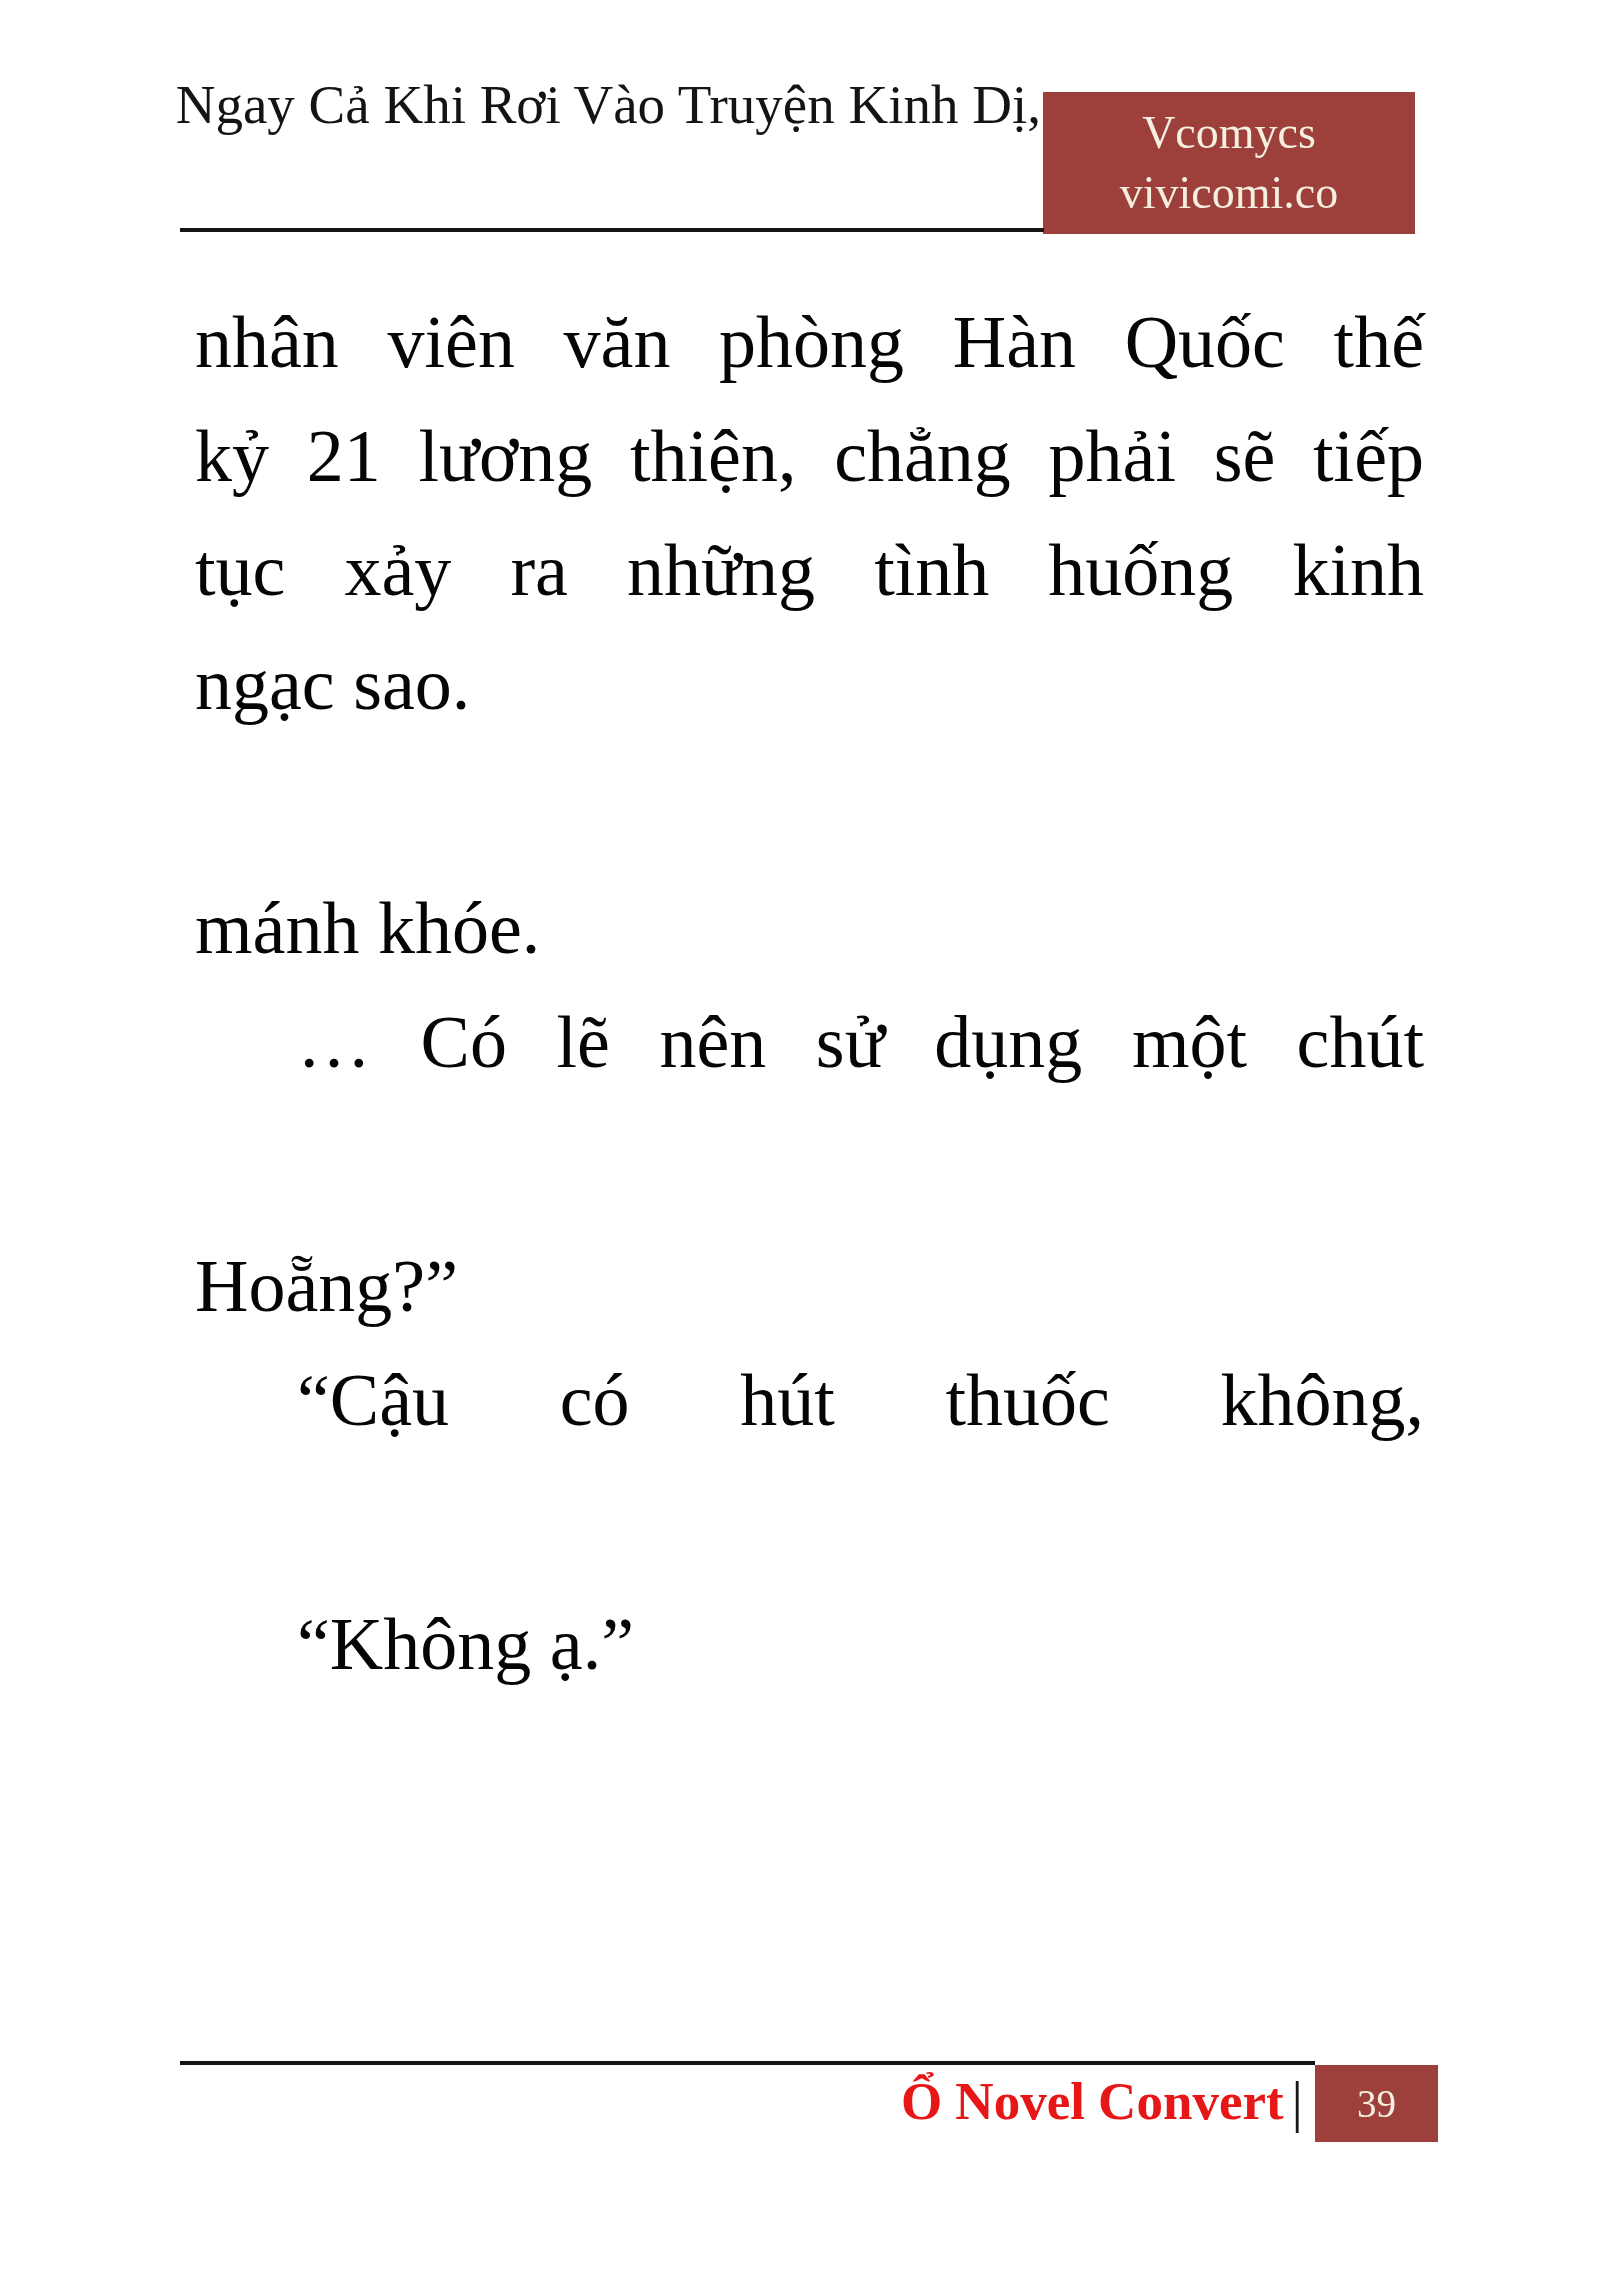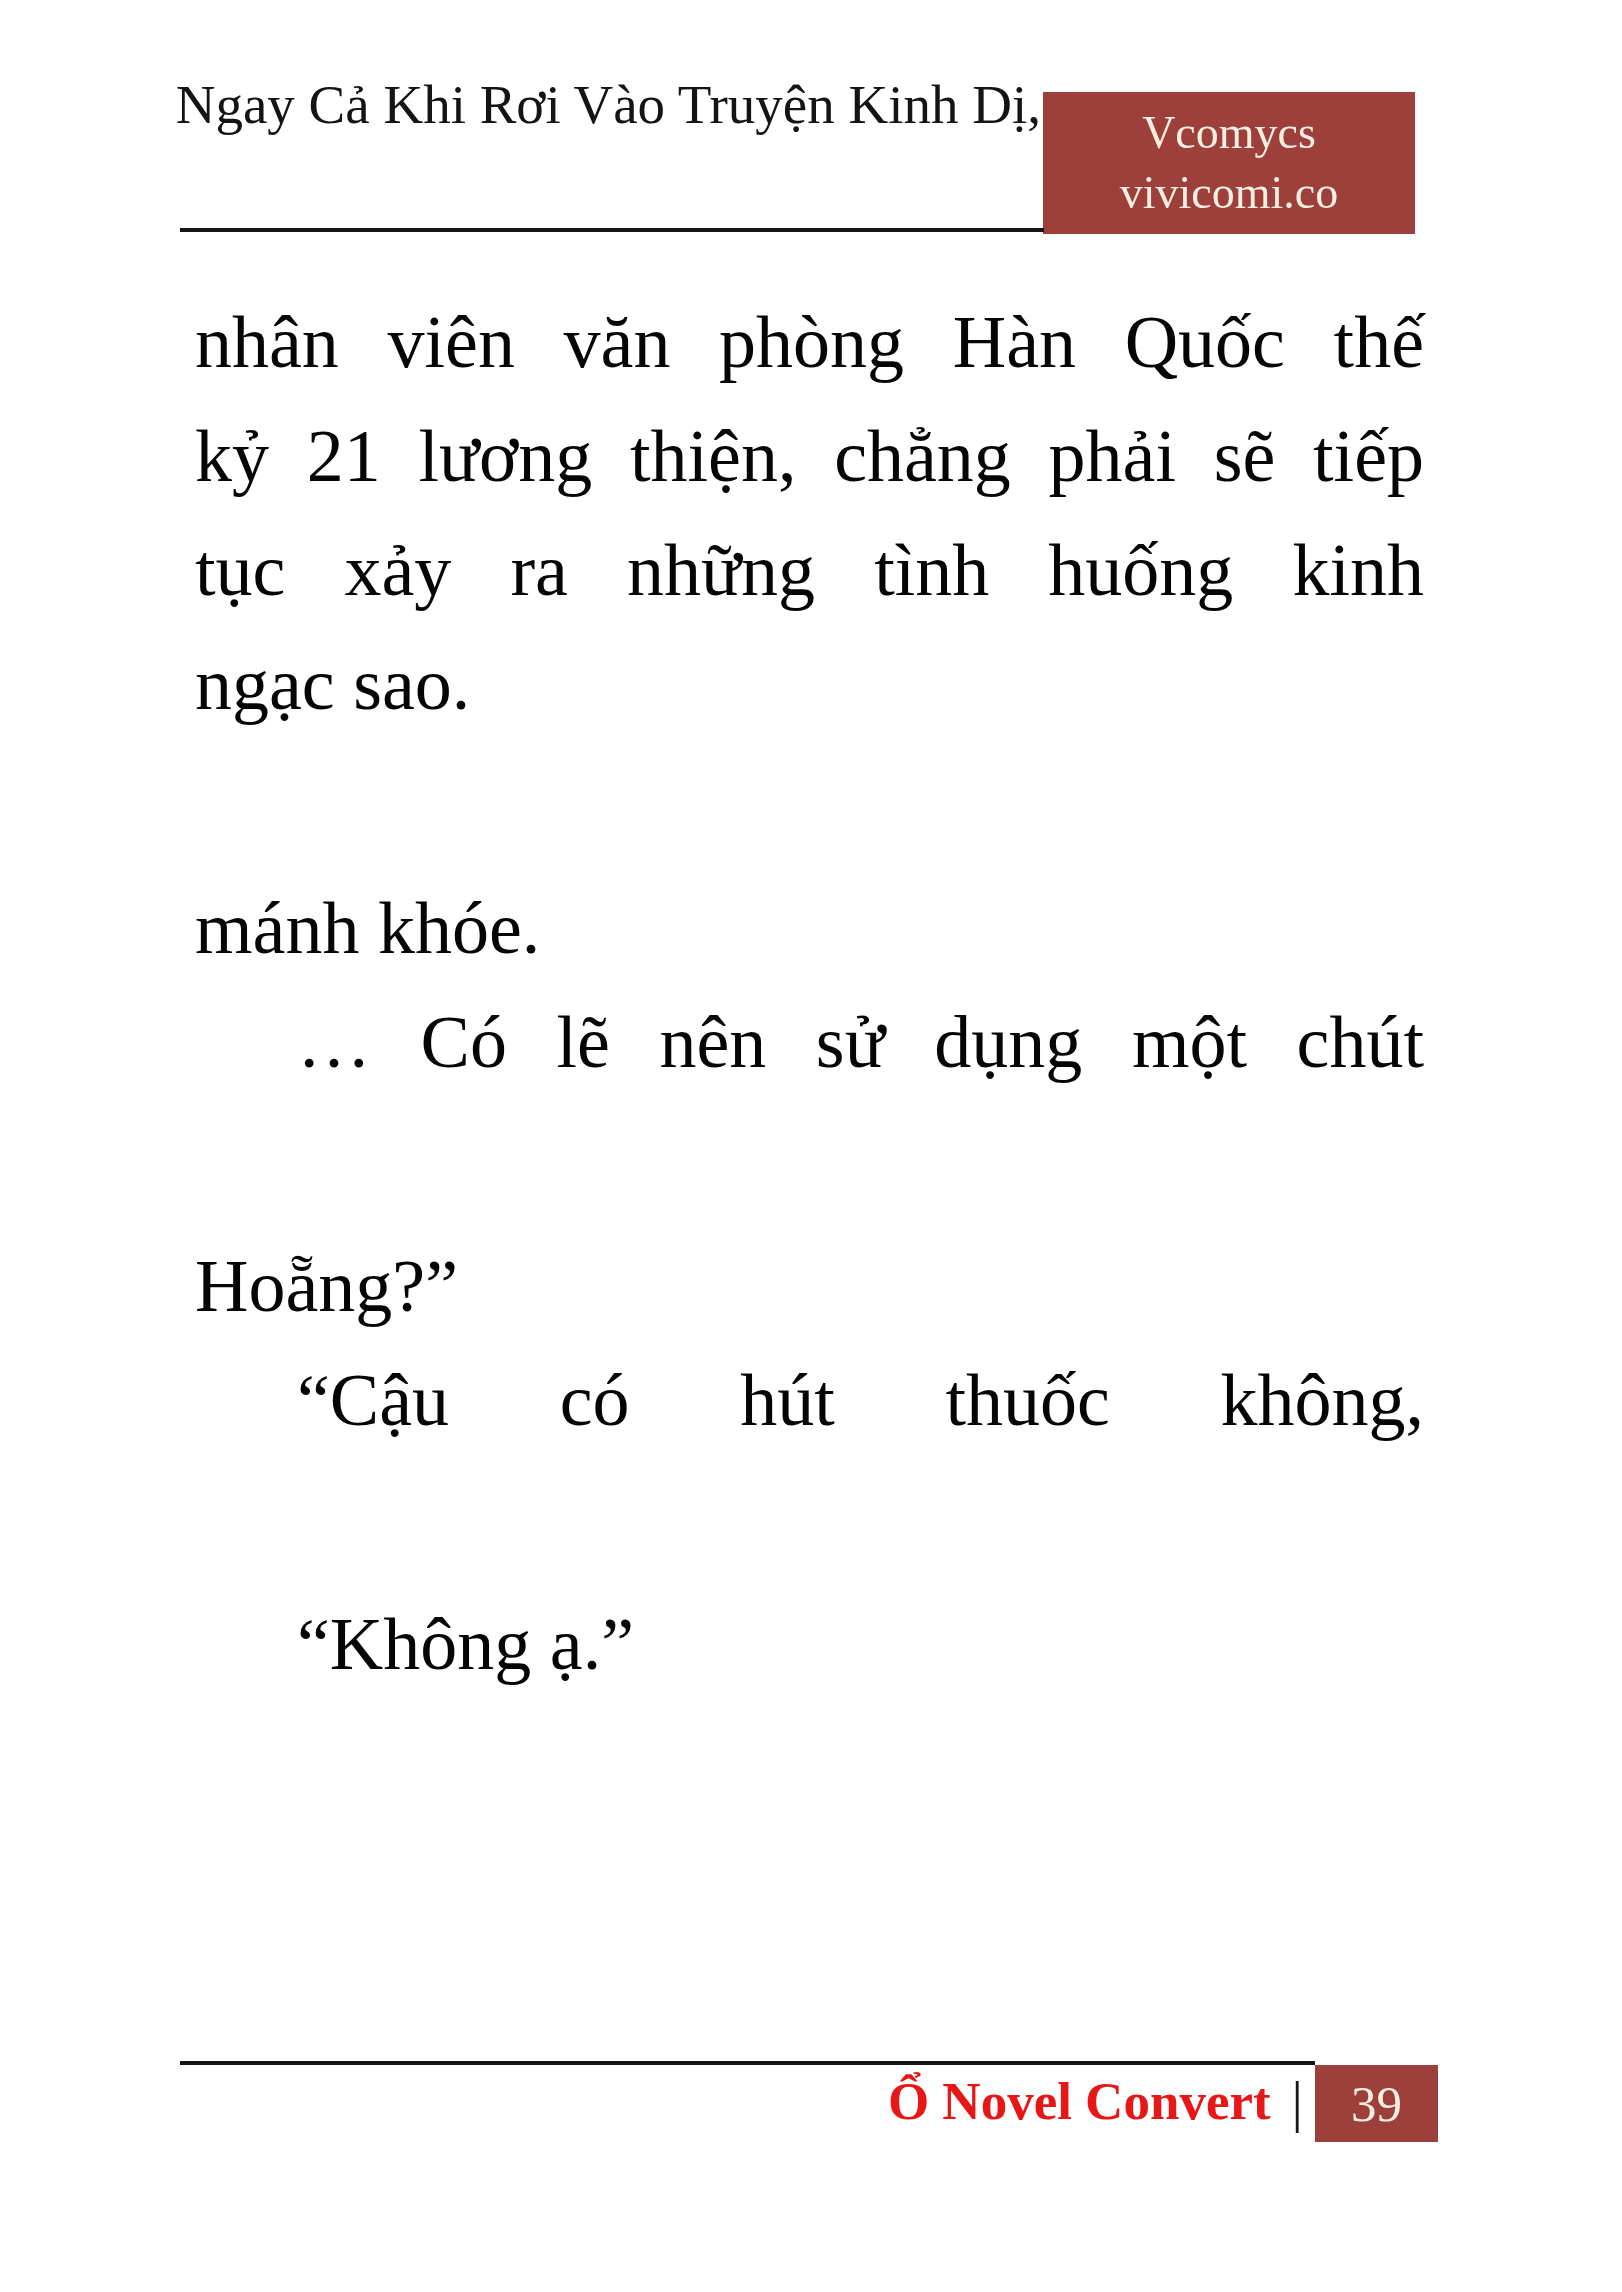--- a/index.html
+++ b/index.html
@@ -50,31 +50,31 @@
   .line{text-align:justify;text-align-last:justify;}
   .line.first{text-indent:102px;}
   .line.last{text-align-last:left;}
   
   .footer-rule{
     position:absolute;left:180px;top:2061px;width:1135px;height:3.9px;
     background:var(--rule-color);
   }
   .footer-row{
     position:absolute;left:180px;top:2066px;width:1123px;
-    display:flex;justify-content:flex-end;align-items:flex-start;gap:21px;
+    display:flex;justify-content:flex-end;align-items:flex-start;gap:8px;
     font-size:53px;line-height:71px;white-space:nowrap;
     color:#111;
   }
   .footer-brand{color:var(--brand-red);font-weight:bold;}
   .footer-sep{font-weight:400;font-size:57px;color:#181818;}
   .page-num{
     position:absolute;left:1315px;top:2065px;width:123px;height:77px;
     background:var(--badge-bg);color:var(--badge-text);
     display:flex;align-items:center;justify-content:center;
-    font-size:51px;
+    font-size:39px;
   }
   
   .logo{
     position:absolute;left:23.5px;top:2194px;
     font-family:"DejaVu Sans","Liberation Sans",sans-serif;
     font-size:67px;font-weight:bold;font-style:italic;
     letter-spacing:1px;
     background:linear-gradient(180deg,var(--logo-light) 0%,var(--logo-dark) 62%,#aebef0 100%);
     -webkit-background-clip:text;background-clip:text;
     color:transparent;

